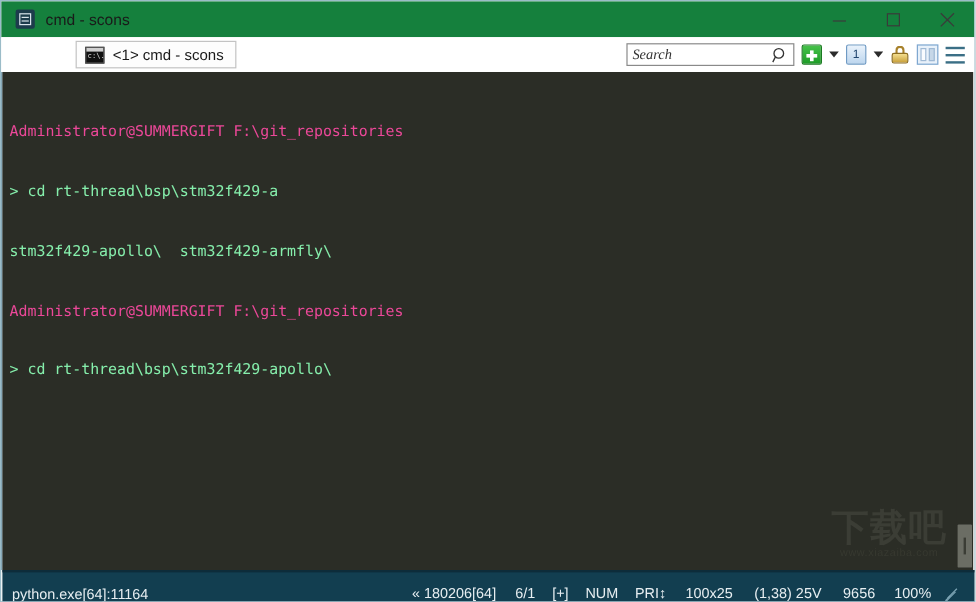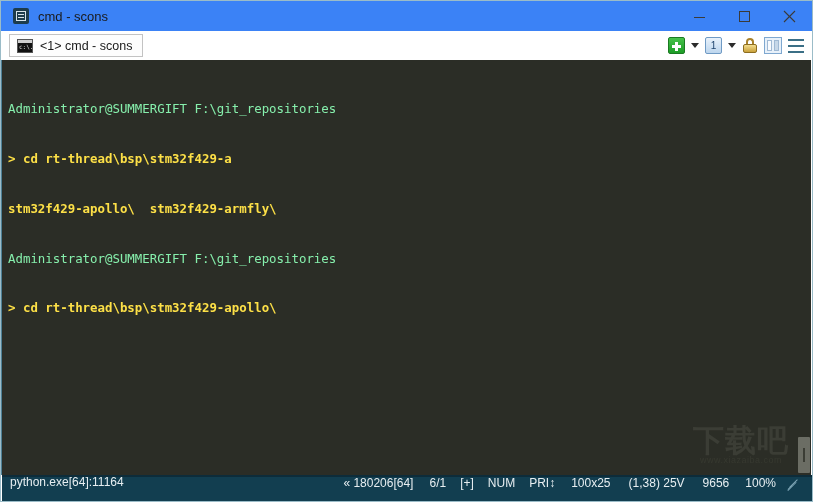--- a/index.html
+++ b/index.html
@@ -23,21 +23,21 @@
     border: 1px solid #9bbcc8;
     overflow: hidden;
   }
 
   
   #titlebar {
     position: absolute;
     left: 0; top: 0;
     width: 811px;
     height: 30px;
-    background: #3b82f6;
+    background: #15803d;
     display: flex;
     align-items: center;
   }
   #title-left {
     display: flex;
     align-items: center;
     padding-left: 12px;
     gap: 9px;
     flex: 1;
     min-width: 0;
@@ -104,23 +104,24 @@
     width: 811px;
     height: 29px;
     background: #ffffff;
     display: flex;
     align-items: center;
   }
   #tab-strip {
     display: flex;
     align-items: center;
     height: 29px;
-    padding-left: 8px;
+    padding-left: 20px;
     flex: 1;
     min-width: 0;
+    margin-left: 42px;
   }
   .tab {
     display: flex;
     align-items: center;
     gap: 7px;
     height: 23px;
     padding: 0 10px 0 7px;
     border: 1px solid #c3c3c3;
     background: #fdfdfd;
     box-sizing: border-box;
@@ -294,22 +295,22 @@
   }
   #term-inner {
     padding: 8px 0 0 6px;
     font-family: "DejaVu Sans Mono", monospace;
     font-size: 12.4px;
     line-height: 16.6px;
     white-space: pre;
     letter-spacing: 0px;
   }
   .ln { height: 16.6px; }
-  .c-green { color: #86efac; }
-  .c-white { color: #fde047; font-weight: bold; }
+  .c-green { color: #ec4899; }
+  .c-white { color: #86efac; }
 
   
   #term-edge {
     position: absolute;
     left: 0; top: 59px;
     width: 1px; height: 415px;
     background: #4d7f95;
   }
 
   
@@ -363,21 +364,21 @@
 
   
   #statusbar {
     position: absolute;
     left: 1px; top: 474px;
     width: 811px;
     height: 27px;
     background: #123e50;
     box-sizing: border-box;
     display: flex;
-    align-items: flex-start;
+    align-items: flex-end;
     color: #e7eef1;
     font-family: "Liberation Sans", sans-serif;
     font-size: 12px;
   }
   #status-sep {
     position: absolute;
     left: 0; top: 0;
     width: 811px;
     height: 2px;
     background: #0d2c3a;
@@ -443,20 +444,27 @@
 
   <div id="tabbar">
     <div id="tab-strip">
       <div class="tab">
         <span class="tab-icon"></span>
         <span class="tab-label">&lt;1&gt; cmd - scons</span>
       </div>
     </div>
 
     <div id="toolbar-right">
+      <div id="search-wrap">
+        <input id="search-input" type="text" placeholder="Search" style="">
+        <svg class="mag-icon" width="14" height="14" viewBox="0 0 14 14">
+          <circle cx="6" cy="5.5" r="4" fill="none" stroke="#333" stroke-width="1.1"></circle>
+          <line x1="3.2" y1="8.4" x2="1" y2="12.8" stroke="#333" stroke-width="1.1"></line>
+        </svg>
+      </div>
 
       <div class="tb-btn">
         <span class="btn-plus"></span>
       </div>
       <div class="tb-btn">
         <span class="caret"></span>
       </div>
 
       <div class="tb-btn">
         <span class="btn-one">1</span>

